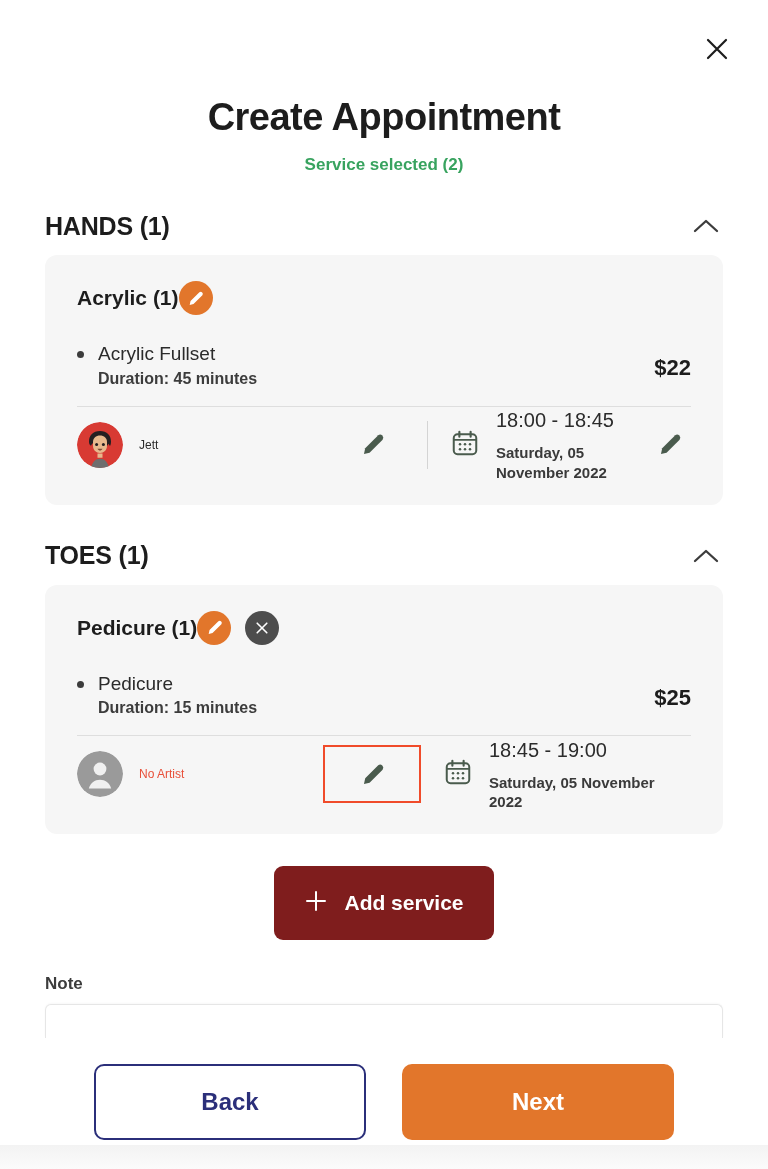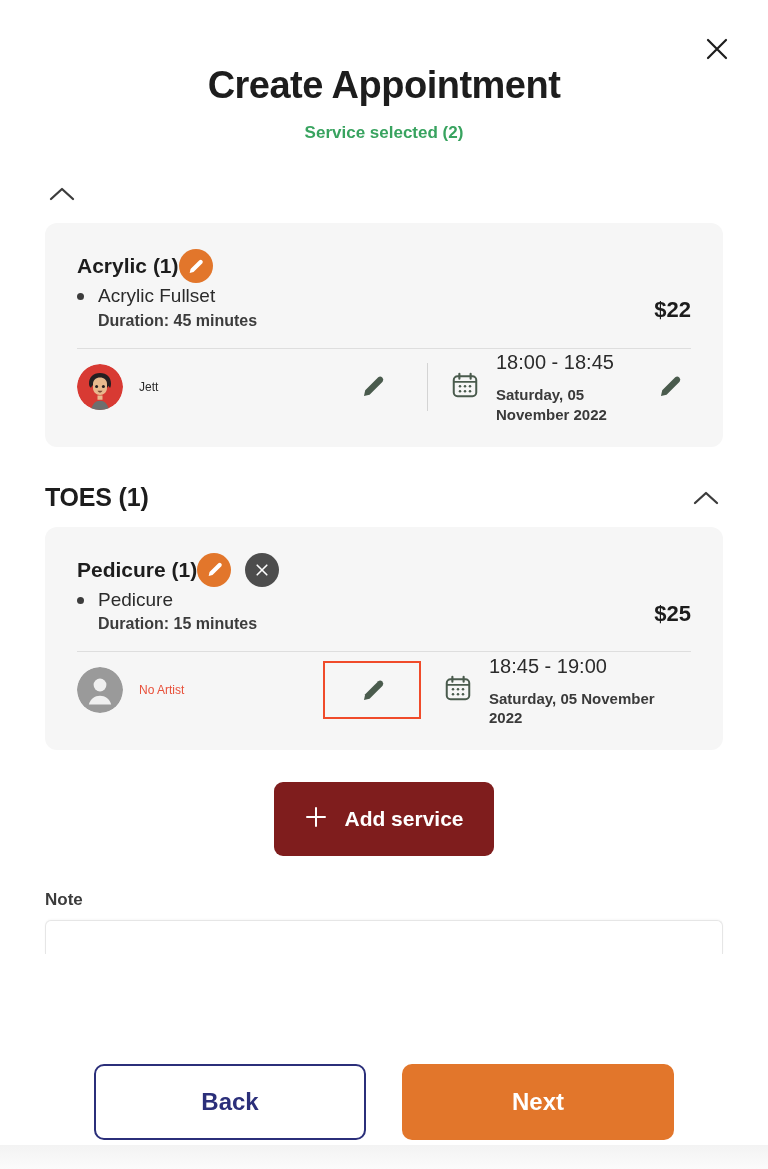--- a/index.html
+++ b/index.html
@@ -20,21 +20,21 @@
   .close-btn {
     position: absolute; top: 32px; right: 34px;
     width: 34px; height: 34px;
     display: flex; align-items: center; justify-content: center;
     cursor: pointer; background: none; border: none;
   }
   .close-btn svg { display: block; }
 
   
   .title {
-    margin-top: 64px;
+    margin-top: 96px;
     text-align: center;
     font-size: 38px;
     font-weight: 700;
     letter-spacing: -0.5px;
     color: #1d1d1d;
   }
   .subtitle {
     margin-top: 16px;
     text-align: center;
     font-size: 17px;
@@ -72,20 +72,21 @@
     width: 34px; height: 34px; border-radius: 50%;
     display: flex; align-items: center; justify-content: center;
     cursor: pointer; border: none; flex: none;
   }
   .round-btn.edit { background: #e2762b; }
   .round-btn.remove { background: #4d4d4d; }
 
   
   .svc-row {
     display: flex; align-items: flex-start; justify-content: space-between;
+    margin-top: 26px;
   }
   .svc-left { display: flex; align-items: flex-start; gap: 14px; }
   .bullet {
     width: 7px; height: 7px; border-radius: 50%;
     background: #3c3c3c; margin-top: 10px; flex: none;
   }
   .svc-name { font-size: 19px; color: #2b2b2b; line-height: 1.35; }
   .svc-dur { font-size: 16px; color: #3c3c3c; font-weight: 600; margin-top: 3px; }
   .svc-price { font-size: 22px; font-weight: 700; color: #1d1d1d; padding-top: 14px; }
 
@@ -185,20 +186,21 @@
     <svg width="26" height="26" viewBox="0 0 26 26" aria-hidden="true">
       <path d="M4 4 L22 22 M22 4 L4 22" stroke="#1d1d1d" stroke-width="2.2" stroke-linecap="round" fill="none"></path>
     </svg>
   </button>
 
   <div class="title">Create Appointment</div>
   <div class="subtitle">Service selected (2)</div>
 
   <div class="section">
     <div class="section-head">
+      <span class="section-title">HANDS (1)</span>
       <span class="chev">
         <svg width="26" height="16" viewBox="0 0 26 16" aria-hidden="true">
           <path d="M2 13 L13 3 L24 13" stroke="#3c3c3c" stroke-width="2.3" fill="none" stroke-linecap="round" stroke-linejoin="round"></path>
         </svg>
       </span>
     </div>
 
     <div class="card">
       <div class="card-top">
         <span class="card-name">Acrylic (1)</span>

